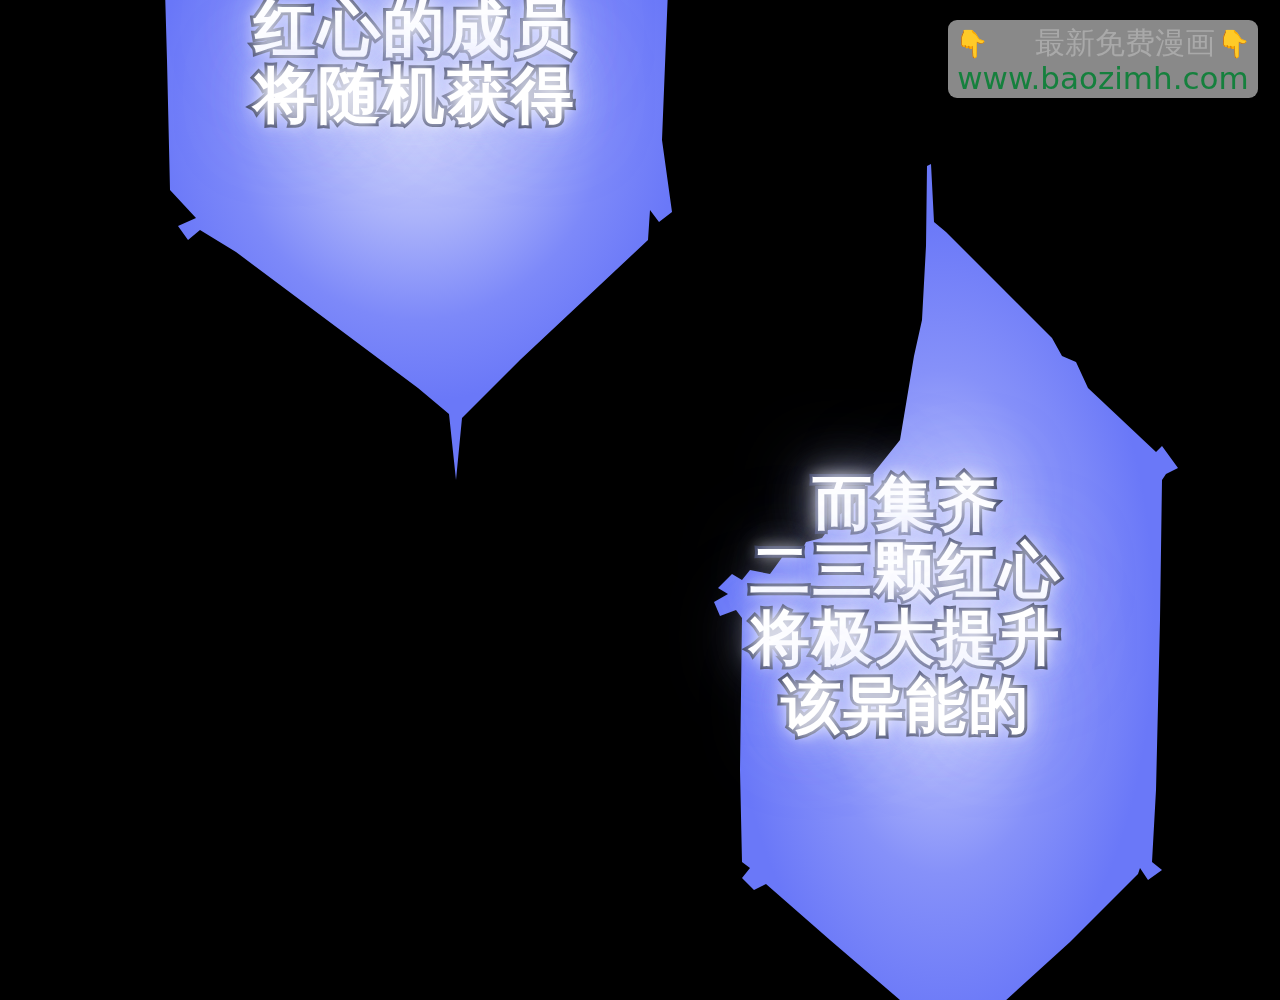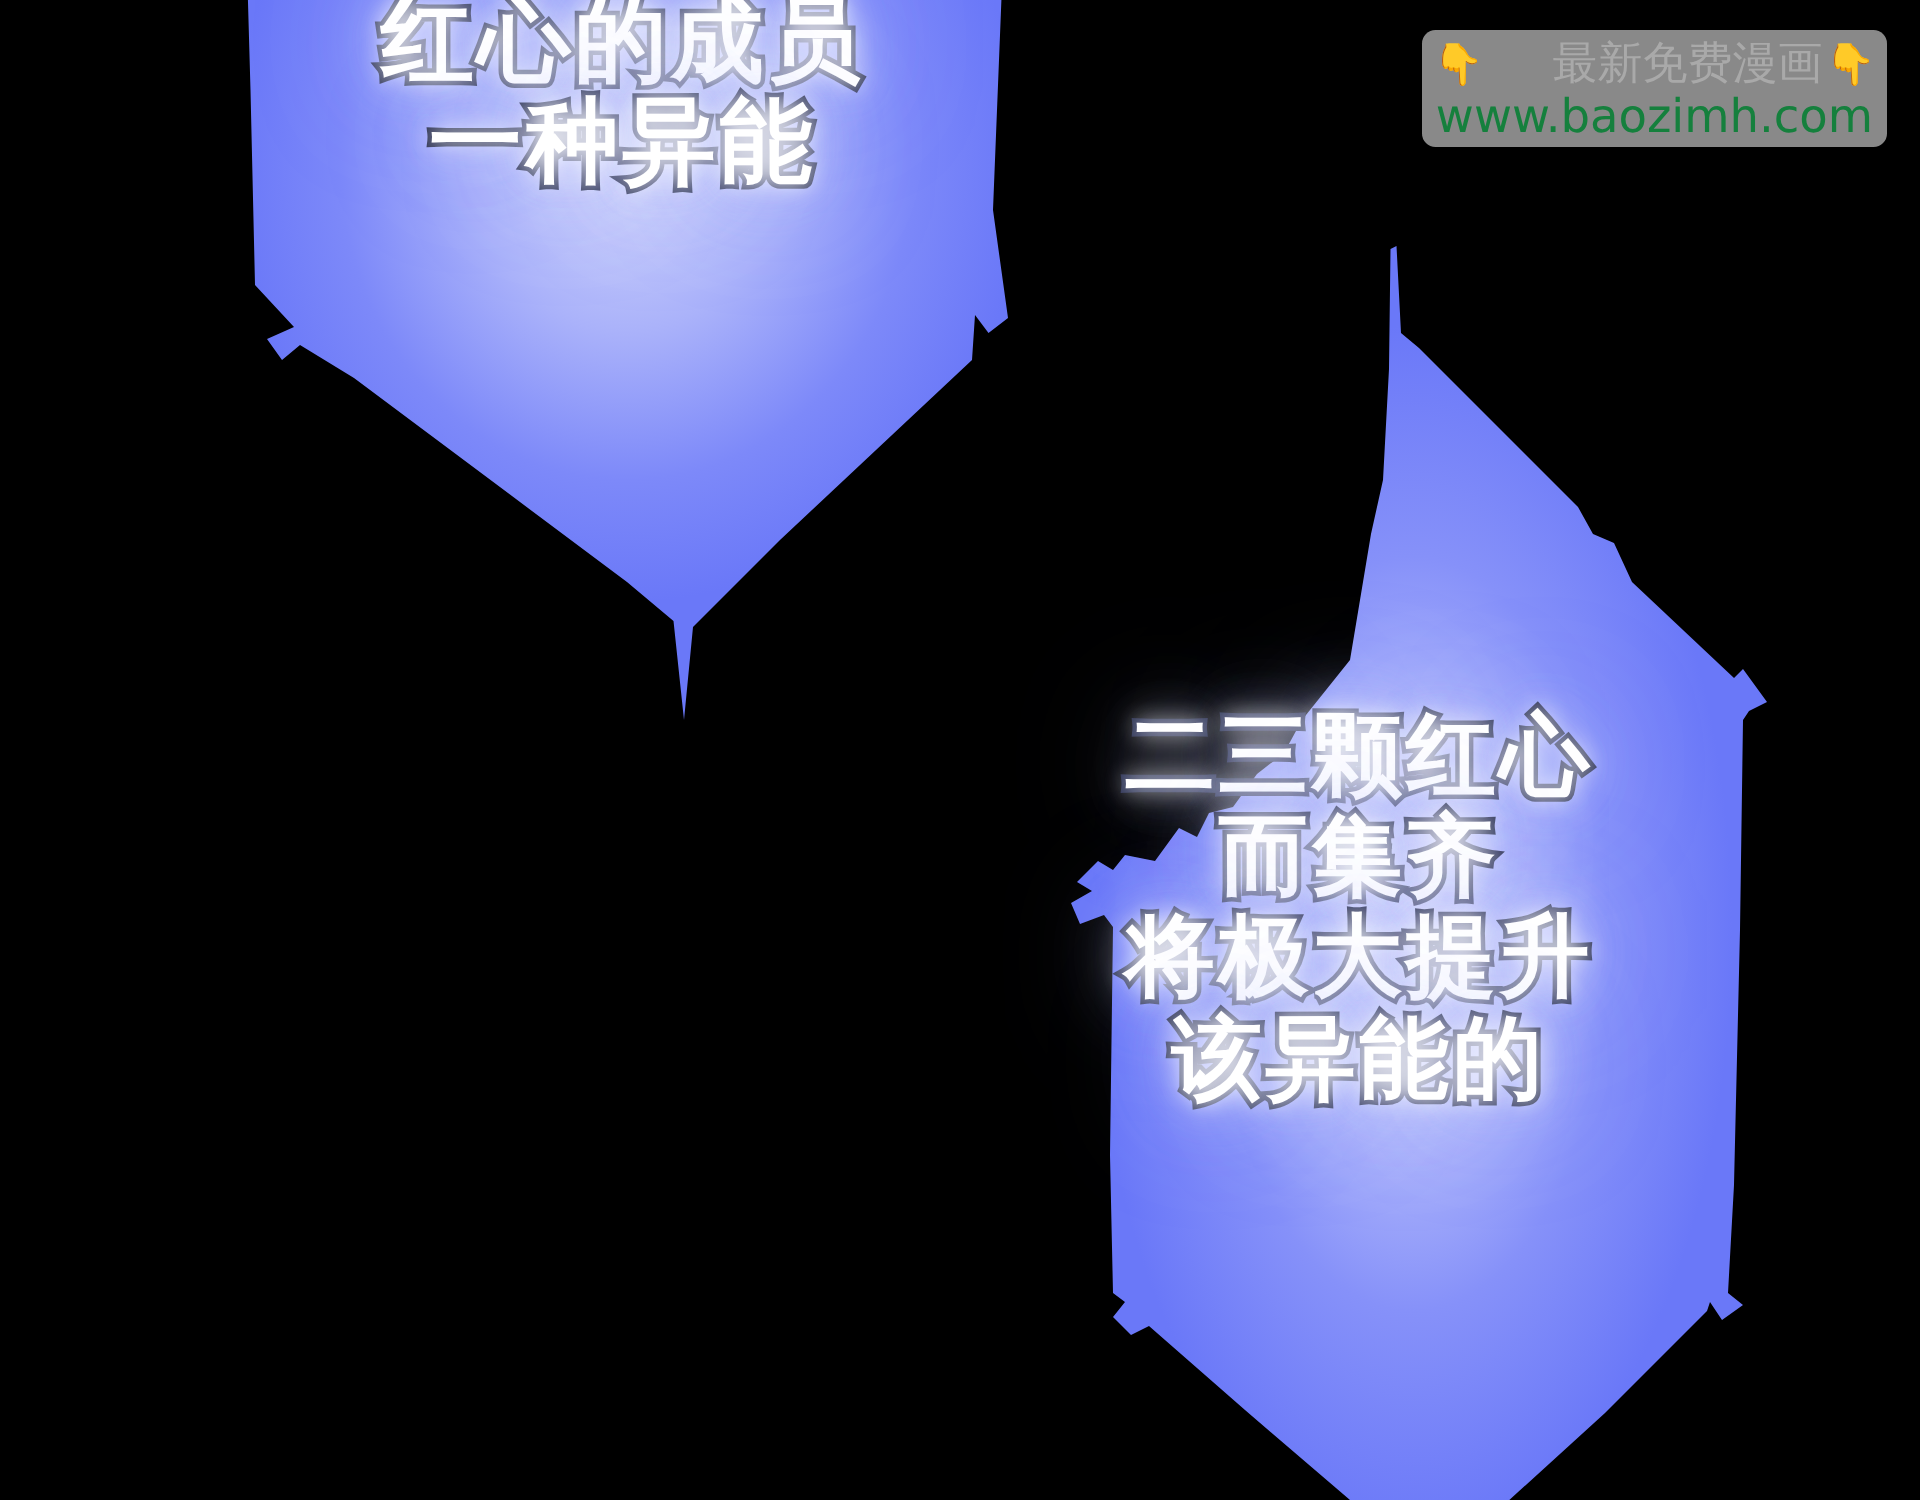--- a/index.html
+++ b/index.html
@@ -154,21 +154,21 @@
                L 178,286
                L 196,278
                L 170,250
                L 167,120
                Z" fill="url(#glow1)"></path>
     </svg>
   </div>
 
   <div class="bubble-text" id="bubble1-text">
     <span class="line">红心的成员</span>
-    <span class="line">一种异能</span>
+    <span class="line">将随机获得</span>
   </div>
 
   <div class="bubble" id="bubble2-shape" style="left:600px; top:150px; width:680px; height:860px;">
     <svg width="680" height="860" viewBox="0 0 680 860" xmlns="http://www.w3.org/2000/svg">
       <defs>
         <radialGradient id="glow2" cx="49%" cy="52%" r="46%">
           <stop offset="0%" stop-color="#d8dbfc"></stop>
           <stop offset="30%" stop-color="#b3bafb"></stop>
           <stop offset="62%" stop-color="#8691f9"></stop>
           <stop offset="100%" stop-color="#6a78f8"></stop>
@@ -225,22 +225,22 @@
                L 268,330
                L 300,290
                L 314,206
                L 322,170
                L 326,96
                Z" fill="url(#glow2)"></path>
     </svg>
   </div>
 
   <div class="bubble-text" id="bubble2-text">
+    <span class="line">而集齐</span>
     <span class="line">二三颗红心</span>
-    <span class="line">而集齐</span>
     <span class="line">将极大提升</span>
     <span class="line">该异能的</span>
   </div>
 
   <div id="watermark">
     <div class="wm-line1">
       <span class="wm-hand">👇</span>
       <span class="wm-cn">最新免费漫画</span>
       <span class="wm-hand">👇</span>
     </div>

